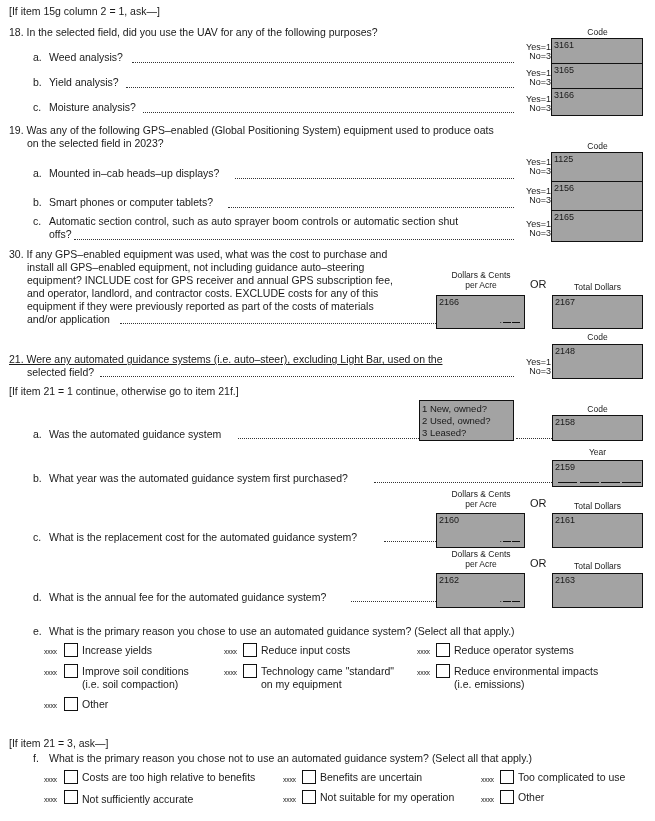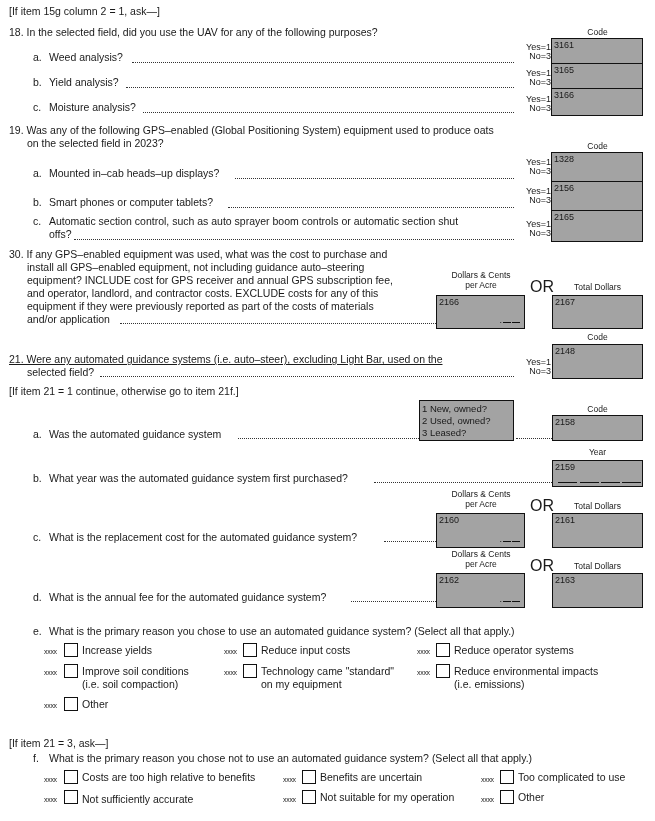--- a/index.html
+++ b/index.html
@@ -4,21 +4,21 @@
 <style>
   html, body { margin:0; padding:0; background:#ffffff; }
   body { width:655px; height:821px; position:relative; overflow:hidden;
          font-family:"Liberation Sans", sans-serif; font-size:10.5px; color:#1a1a1a; }
   .abs { position:absolute; white-space:nowrap; }
   .lead { position:absolute; border-bottom:1px dotted #333; height:0; }
   .box { position:absolute; border:1.3px solid #111; box-sizing:border-box; background:#a3a3a3; }
   .box .code { position:absolute; left:2px; top:1px; font-size:9px; }
   .yn { position:absolute; text-align:right; font-size:9px; line-height:9px; }
   .hdr { position:absolute; font-size:8.5px; text-align:center; }
-  .or { position:absolute; font-size:16px; }
+  .or { position:absolute; font-size:11px; }
   .decimal { position:absolute; right:4px; bottom:3px; font-size:9px; }
   .decimal .dash { display:inline-block; width:8px; border-bottom:1px solid #111; margin-left:1px; }
   .yeardash { position:absolute; bottom:3px; width:19px; border-bottom:1px solid #111; }
   .cb { position:absolute; width:14px; height:14px; border:1px solid #111; box-sizing:border-box; background:#fff; }
   .xx { position:absolute; font-size:7px; letter-spacing:-0.3px; }
   .cblabel { position:absolute; font-size:10.5px; line-height:13px; white-space:nowrap; }
 </style>
 </head>
 <body>
 
@@ -64,21 +64,21 @@
 <div class="hdr" style="left:552px;top:141px;width:91px;">Code</div>
 
 <div class="abs" style="left:33px;top:167px;">a.</div>
 <div class="abs" style="left:49px;top:167px;">Mounted in–cab heads–up displays?</div>
 <div class="lead" style="left:235px;width:279px;top:178px;"></div>
 <div class="yn" style="left:516px;top:158px;width:35px;">
     <div>Yes=1</div>
     <div>No=3</div>
   </div>
 <div class="box" style="left:551px;top:152px;width:92px;height:30px;">
-    <span class="code">1328</span>
+    <span class="code">1125</span>
   </div>
 
 <div class="abs" style="left:33px;top:196px;">b.</div>
 <div class="abs" style="left:49px;top:196px;">Smart phones or computer tablets?</div>
 <div class="lead" style="left:228px;width:286px;top:207px;"></div>
 <div class="yn" style="left:516px;top:187px;width:35px;">
     <div>Yes=1</div>
     <div>No=3</div>
   </div>
 <div class="box" style="left:551px;top:181px;width:92px;height:30px;">

